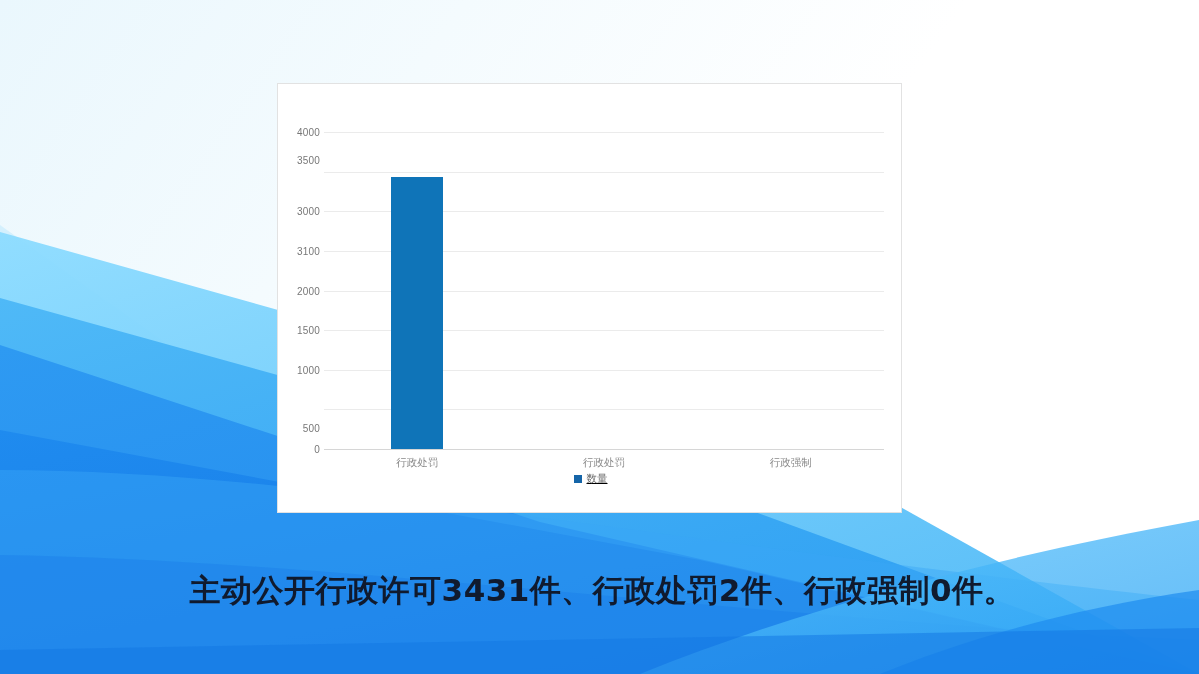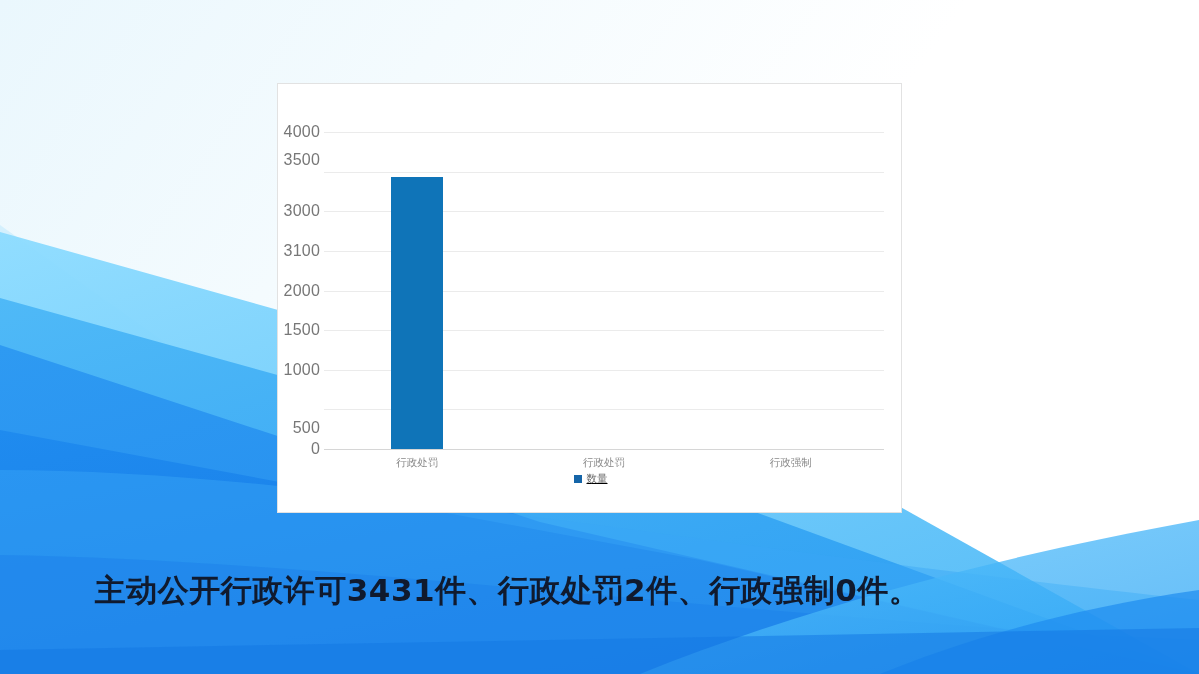--- a/index.html
+++ b/index.html
@@ -27,21 +27,21 @@
     position:absolute;left:0;top:0;width:625px;height:430px;
   }
   .gridline{
     position:absolute;height:1px;background:#ebebeb;left:46px;width:560px;
   }
   .axisline{
     position:absolute;height:1px;background:#d6d6d6;left:46px;width:560px;
   }
   .ytick{
     position:absolute;right:583px;width:46px;text-align:right;
-    font-size:16px;color:#777777;letter-spacing:.2px;
+    font-size:10px;color:#777777;letter-spacing:.2px;
     transform:translateY(-50%);white-space:nowrap;
   }
   .bar{
     position:absolute;background:#0f74b8;
   }
   .xtick{
     position:absolute;text-align:center;font-size:10.5px;color:#8a8a8a;
     transform:translateX(-50%);white-space:nowrap;
     font-family:"DejaVu Sans","Liberation Sans",sans-serif;
   }
@@ -52,21 +52,21 @@
   .legend-swatch{
     width:8px;height:8px;background:#1565a8;display:inline-block;
   }
   .legend-label{
     font-size:10.5px;color:#6d6d6d;
     font-family:"DejaVu Sans","Liberation Sans",sans-serif;
   }
 
   
   .caption{
-    position:absolute;left:0;top:570px;width:1015px;text-align:center;
+    position:absolute;left:0;top:570px;width:1015px;text-align:right;
     font-size:31px;font-weight:bold;color:#101a2e;
     letter-spacing:.5px;white-space:nowrap;
     font-family:"DejaVu Sans","Liberation Sans",sans-serif;
   }
 </style>
 </head>
 <body>
 
 <div id="slide">
 

